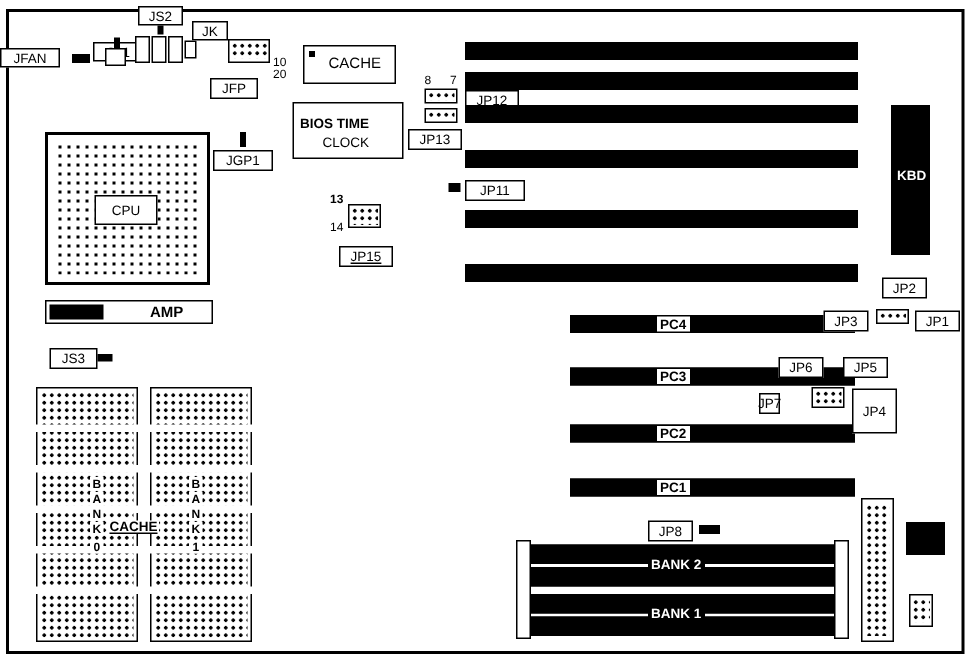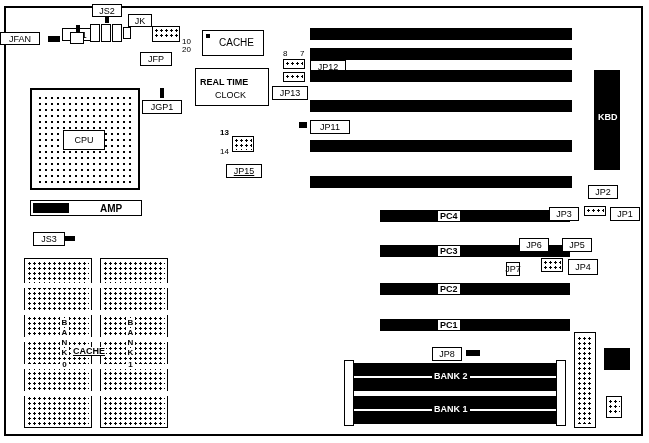--- a/index.html
+++ b/index.html
@@ -70,21 +70,21 @@
 
   <div class="tagbox" style="left:140px;top:52px;width:32px;height:14px;">
     <span>JFP</span>
   </div>
 
   <div class="box" style="left:202px;top:30px;width:62px;height:26px;"></div>
   <div class="lbl" style="left:219px;top:38px;font-size:10px;">CACHE</div>
   <div class="solid" style="left:206px;top:34px;width:4px;height:4px;"></div>
 
   <div class="box" style="left:195px;top:68px;width:74px;height:38px;"></div>
-  <div class="lbl" style="left:200px;top:78px;font-size:9px;font-weight:bold;">REAL TIME</div>
+  <div class="lbl" style="left:200px;top:78px;font-size:9px;font-weight:bold;">BIOS TIME</div>
   <div class="lbl" style="left:215px;top:91px;font-size:9px;font-weight:normal;">CLOCK</div>
 
   <div class="solid" style="left:160px;top:88px;width:4px;height:10px;"></div>
   <div class="tagbox" style="left:142px;top:100px;width:40px;height:14px;">
     <span>JGP1</span>
   </div>
 
   <div class="cpu" style="left:30px;top:88px;width:110px;height:102px;">
     <div class="cpugrid"></div>
   </div>
@@ -196,21 +196,21 @@
   </div>
 
   <div class="tagbox" style="left:562px;top:238px;width:30px;height:14px;">
     <span>JP5</span>
   </div>
   <div class="tagbox" style="left:519px;top:238px;width:30px;height:14px;">
     <span>JP6</span>
   </div>
   <div class="hdr" style="left:541px;top:258px;width:22px;height:14px;"></div>
   <div class="dotgrid" style="left:543px;top:260px;width:18px;height:10px;"></div>
-  <div class="tagbox" style="left:568px;top:259px;width:30px;height:16px;">
+  <div class="tagbox" style="left:568px;top:259px;width:30px;height:30px;">
     <span>JP4</span>
   </div>
   <div class="tagbox" style="left:506px;top:262px;width:14px;height:14px;">
     <span>JP7</span>
   </div>
 
   <div class="tagbox" style="left:432px;top:347px;width:30px;height:14px;">
     <span>JP8</span>
   </div>
   <div class="solid" style="left:466px;top:350px;width:14px;height:6px;"></div>

